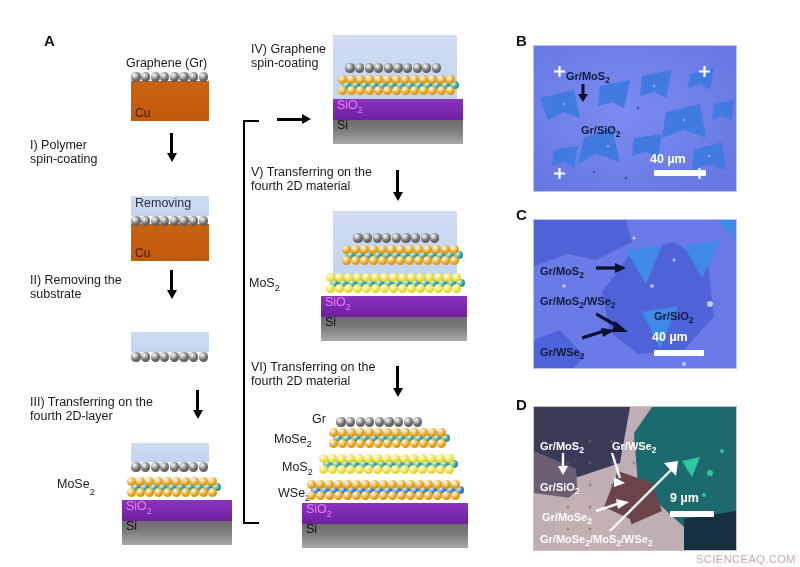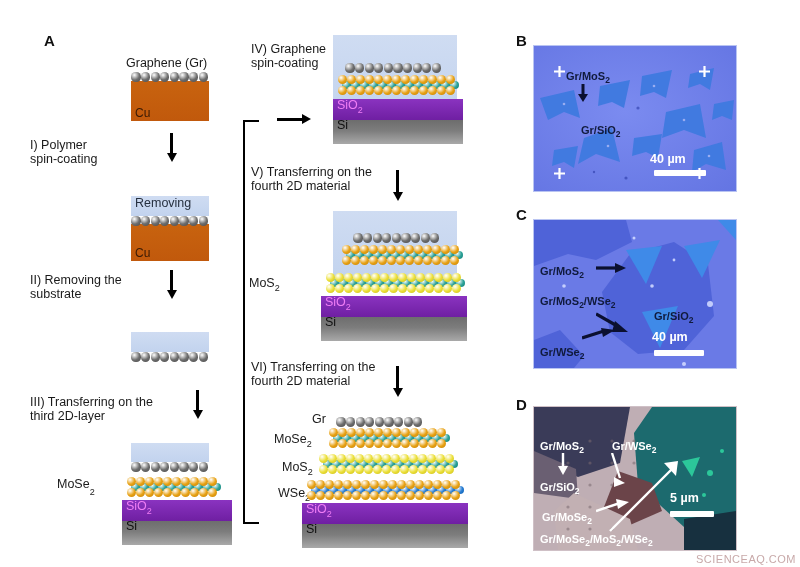--- a/index.html
+++ b/index.html
@@ -100,21 +100,21 @@
     <div class="atom" style="left: 10px; top: 0.4px; width: 9.2px; height: 9.2px; z-index: 2; background: radial-gradient(circle at 34% 30%, rgb(255, 255, 255) 0%, rgb(110, 110, 110) 52%, rgb(72, 72, 72) 100%);"></div>
     <div class="atom" style="left: 19.6px; top: 0.4px; width: 9.2px; height: 9.2px; z-index: 2; background: radial-gradient(circle at 34% 30%, rgb(255, 255, 255) 0%, rgb(110, 110, 110) 52%, rgb(72, 72, 72) 100%);"></div>
     <div class="atom" style="left: 29.2px; top: 0.4px; width: 9.2px; height: 9.2px; z-index: 2; background: radial-gradient(circle at 34% 30%, rgb(255, 255, 255) 0%, rgb(110, 110, 110) 52%, rgb(72, 72, 72) 100%);"></div>
     <div class="atom" style="left: 38.8px; top: 0.4px; width: 9.2px; height: 9.2px; z-index: 2; background: radial-gradient(circle at 34% 30%, rgb(255, 255, 255) 0%, rgb(110, 110, 110) 52%, rgb(72, 72, 72) 100%);"></div>
     <div class="atom" style="left: 48.4px; top: 0.4px; width: 9.2px; height: 9.2px; z-index: 2; background: radial-gradient(circle at 34% 30%, rgb(255, 255, 255) 0%, rgb(110, 110, 110) 52%, rgb(72, 72, 72) 100%);"></div>
     <div class="atom" style="left: 58px; top: 0.4px; width: 9.2px; height: 9.2px; z-index: 2; background: radial-gradient(circle at 34% 30%, rgb(255, 255, 255) 0%, rgb(110, 110, 110) 52%, rgb(72, 72, 72) 100%);"></div>
     <div class="atom" style="left: 67.6px; top: 0.4px; width: 9.2px; height: 9.2px; z-index: 2; background: radial-gradient(circle at 34% 30%, rgb(255, 255, 255) 0%, rgb(110, 110, 110) 52%, rgb(72, 72, 72) 100%);"></div>
   </div>
 
 <div class="abs steptext" style="left:30px;top:395px;">III) Transferring on the
-third 2D-layer</div>
+fourth 2D-layer</div>
 <div class="abs" style="left:192px;top:390px;">
   <div class="arrowshaft" style="left:4px;top:0;width:3px;height:22px;"></div>
   <div class="arrowhead-d" style="left:0.5px;top:20px;"></div>
 </div>
 
 <div class="abs polymer" style="left:131px;top:443px;width:78px;height:19px;"></div>
 <div class="abs" id="gr3" style="left:131px;top:462px;width:80px;height:10px;">
     <div class="atom" style="left: 0.4px; top: 0.4px; width: 9.2px; height: 9.2px; z-index: 2; background: radial-gradient(circle at 34% 30%, rgb(255, 255, 255) 0%, rgb(110, 110, 110) 52%, rgb(72, 72, 72) 100%);"></div>
     <div class="atom" style="left: 10px; top: 0.4px; width: 9.2px; height: 9.2px; z-index: 2; background: radial-gradient(circle at 34% 30%, rgb(255, 255, 255) 0%, rgb(110, 110, 110) 52%, rgb(72, 72, 72) 100%);"></div>
     <div class="atom" style="left: 19.6px; top: 0.4px; width: 9.2px; height: 9.2px; z-index: 2; background: radial-gradient(circle at 34% 30%, rgb(255, 255, 255) 0%, rgb(110, 110, 110) 52%, rgb(72, 72, 72) 100%);"></div>
@@ -683,17 +683,17 @@
     <line x1="0" y1="12" x2="24" y2="4" stroke="#fff" stroke-width="2.4"></line>
     <polygon points="20,0 33,3 22,10" fill="#fff"></polygon>
   </svg>
 
   <div class="mlabel light" style="left:6px;top:126px;">Gr/MoSe<span class="supsmall">2</span>/MoS<span class="supsmall">2</span>/WSe<span class="supsmall">2</span></div>
   <svg class="marrow" style="left:72px;top:52px;" width="76" height="76">
     <line x1="4" y1="72" x2="66" y2="10" stroke="#fff" stroke-width="2.4"></line>
     <polygon points="58,4 72,2 70,17" fill="#fff"></polygon>
   </svg>
 
-  <div class="scaletxt" style="left:136px;top:84px;">5 µm</div>
+  <div class="scaletxt" style="left:136px;top:84px;">9 µm</div>
   <div class="scalebar" style="left:136px;top:104px;width:44px;"></div>
 </div>
 
 <div class="watermark">SCIENCEAQ.COM</div>
 
 </body></html>

